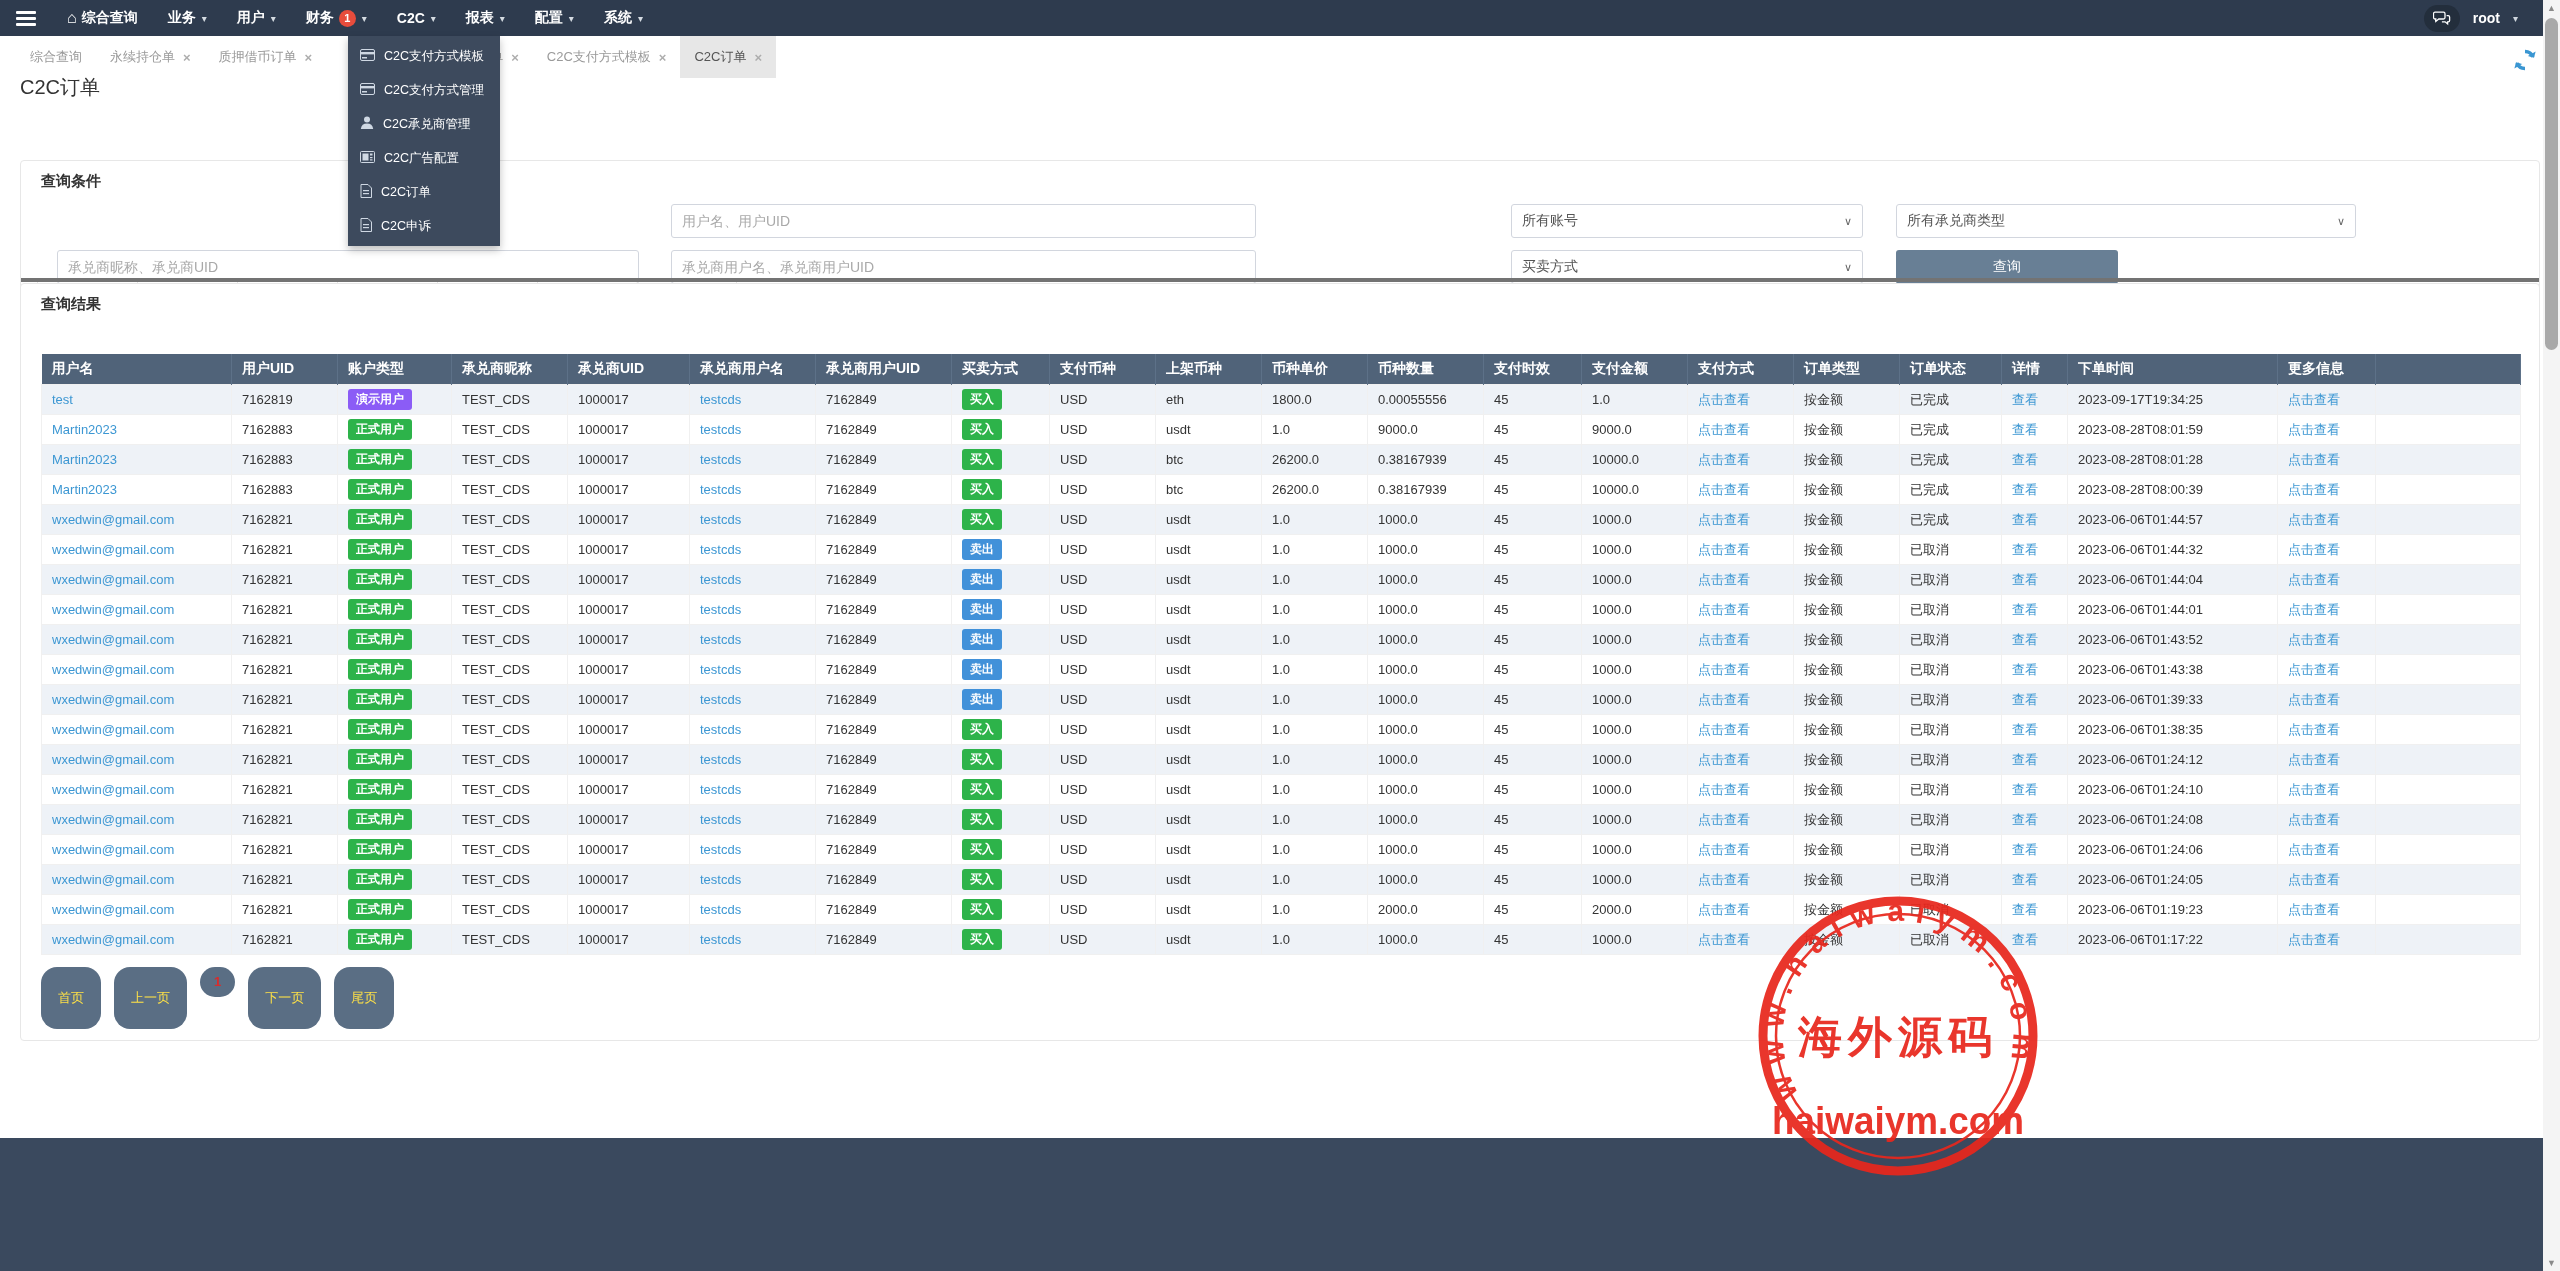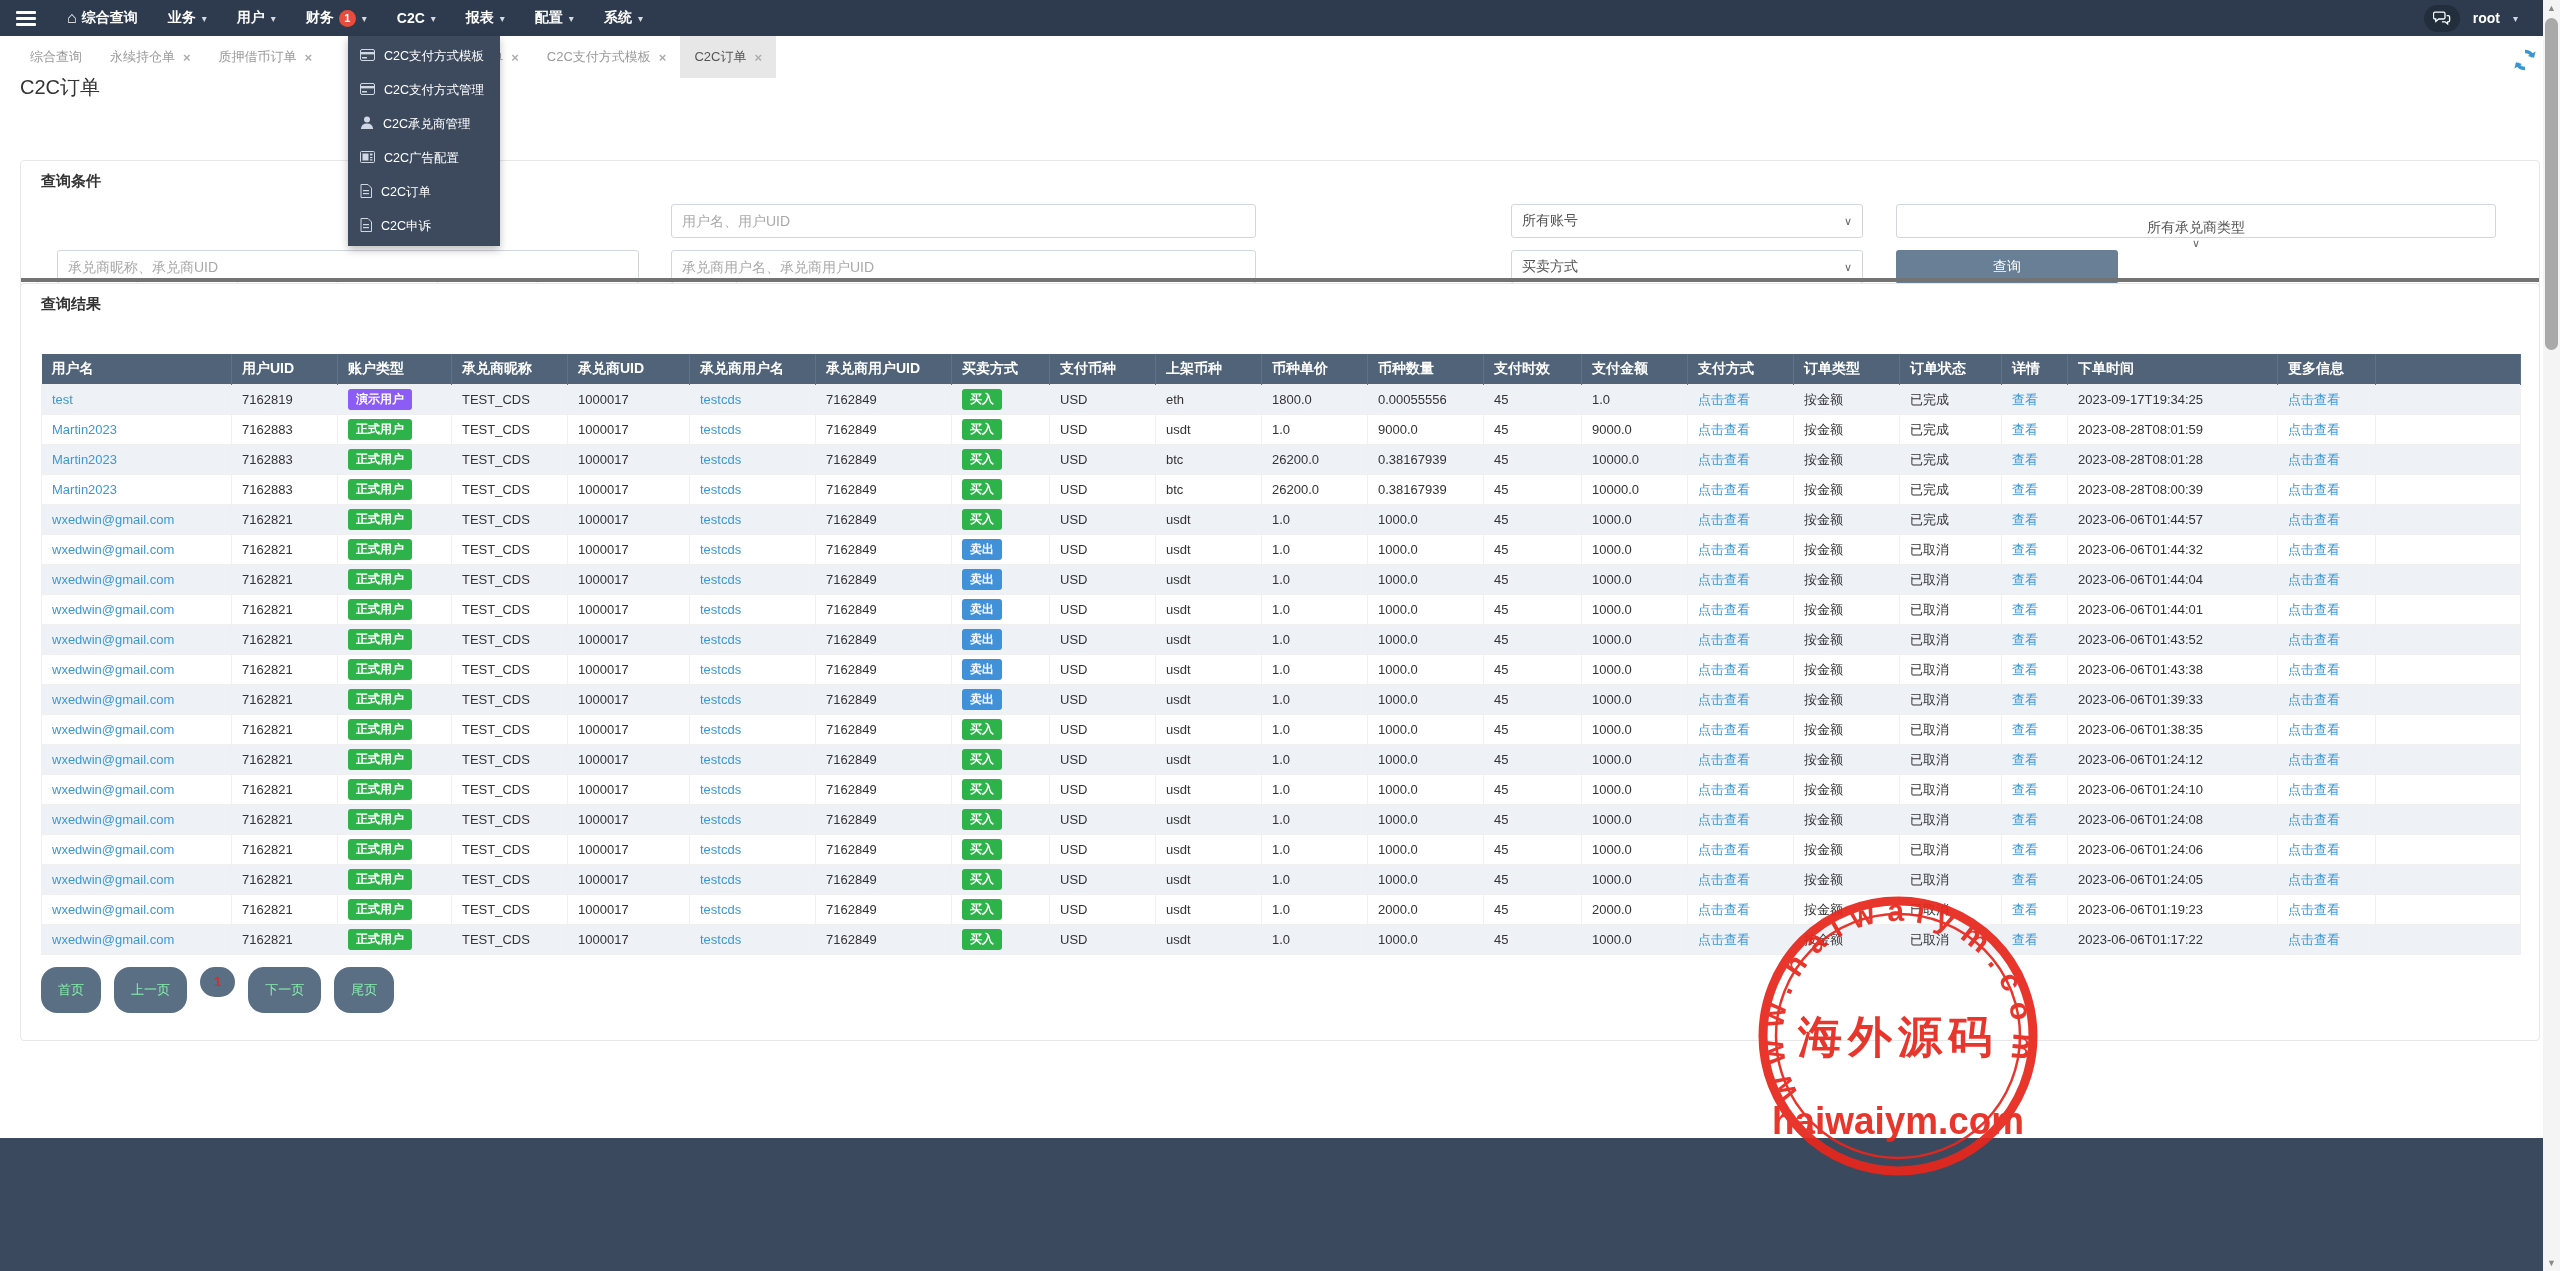--- a/index.html
+++ b/index.html
@@ -48,21 +48,21 @@
   .status-tab:last-child{border-right:1px solid #e5e5e5;}
   
   table.grid{position:absolute;left:20px;top:70px;width:2480px;border-collapse:collapse;table-layout:fixed;}
   table.grid th{background:#506379;color:#fff;font-weight:700;font-size:14px;height:30px;text-align:left;padding:0 10px;border-right:1px solid #5d7188;white-space:nowrap;overflow:hidden;}
   table.grid td{height:29px;font-size:13px;color:#333;padding:0 10px;border:1px solid #f0f0f0;white-space:nowrap;overflow:hidden;}
   table.grid tbody tr:nth-child(odd){background:#eef2f7;}
   .lnk{color:#3c97d3;text-decoration:none;cursor:pointer;}
   .badge{display:inline-block;padding:2px 8px;border-radius:3px;color:#fff;font-size:12px;font-weight:700;}
   
   .pager{position:absolute;left:20px;top:683px;display:flex;gap:13px;}
-  .pbtn{height:30px;line-height:30px;padding:8px 17px;background:#5a6e84;color:#86efac;border-radius:16px;font-size:13px;cursor:pointer;}
+  .pbtn{height:30px;line-height:30px;padding:16px 17px;background:#5a6e84;color:#fde047;border-radius:16px;font-size:13px;cursor:pointer;}
   .pbtn.current{color:#d92c2c;font-weight:700;padding:0 14px;}
   
   .footer{position:absolute;left:0;top:1138px;width:2560px;height:133px;background:#3a495e;}
   .sb{position:absolute;right:0;top:0;width:17px;height:1271px;background:#f4f4f4;z-index:200;}
   .sb .ar{position:absolute;left:0;width:17px;text-align:center;font-size:9px;color:#8a8a8a;line-height:16px;}
   .sb .ar.up{top:0;}
   .sb .ar.dn{bottom:0;}
   .sb-thumb{position:absolute;left:2px;top:18px;width:13px;height:332px;background:#a9a9a9;border-radius:7px;cursor:pointer;}
   .stamp{position:absolute;left:1748px;top:886px;z-index:300;opacity:.93;pointer-events:none;}
 </style>
@@ -210,21 +210,21 @@
 
 <div class="page-title">C2C订单</div>
 
 <div class="card search">
   <div class="card-title">查询条件</div>
   <input class="f-input" style="left: 650px; top: 43px; width: 585px;" placeholder="用户名、用户UID">
   <div class="f-select" style="left:1490px;top:43px;width:352px;">
       <span>所有账号</span>
       <span class="vee">∨</span>
     </div>
-  <div class="f-select" style="left:1875px;top:43px;width:600px;flex-direction:column;">
+  <div class="f-select" style="left:1875px;top:43px;width:460px;">
       <span>所有承兑商类型</span>
       <span class="vee">∨</span>
     </div>
   <input class="f-input" style="left: 36px; top: 89px; width: 582px;" placeholder="承兑商昵称、承兑商UID">
   <input class="f-input" style="left: 650px; top: 89px; width: 585px;" placeholder="承兑商用户名、承兑商用户UID">
   <div class="f-select" style="left:1490px;top:89px;width:352px;">
       <span>买卖方式</span>
       <span class="vee">∨</span>
     </div>
   <button class="search-btn">查询</button>

